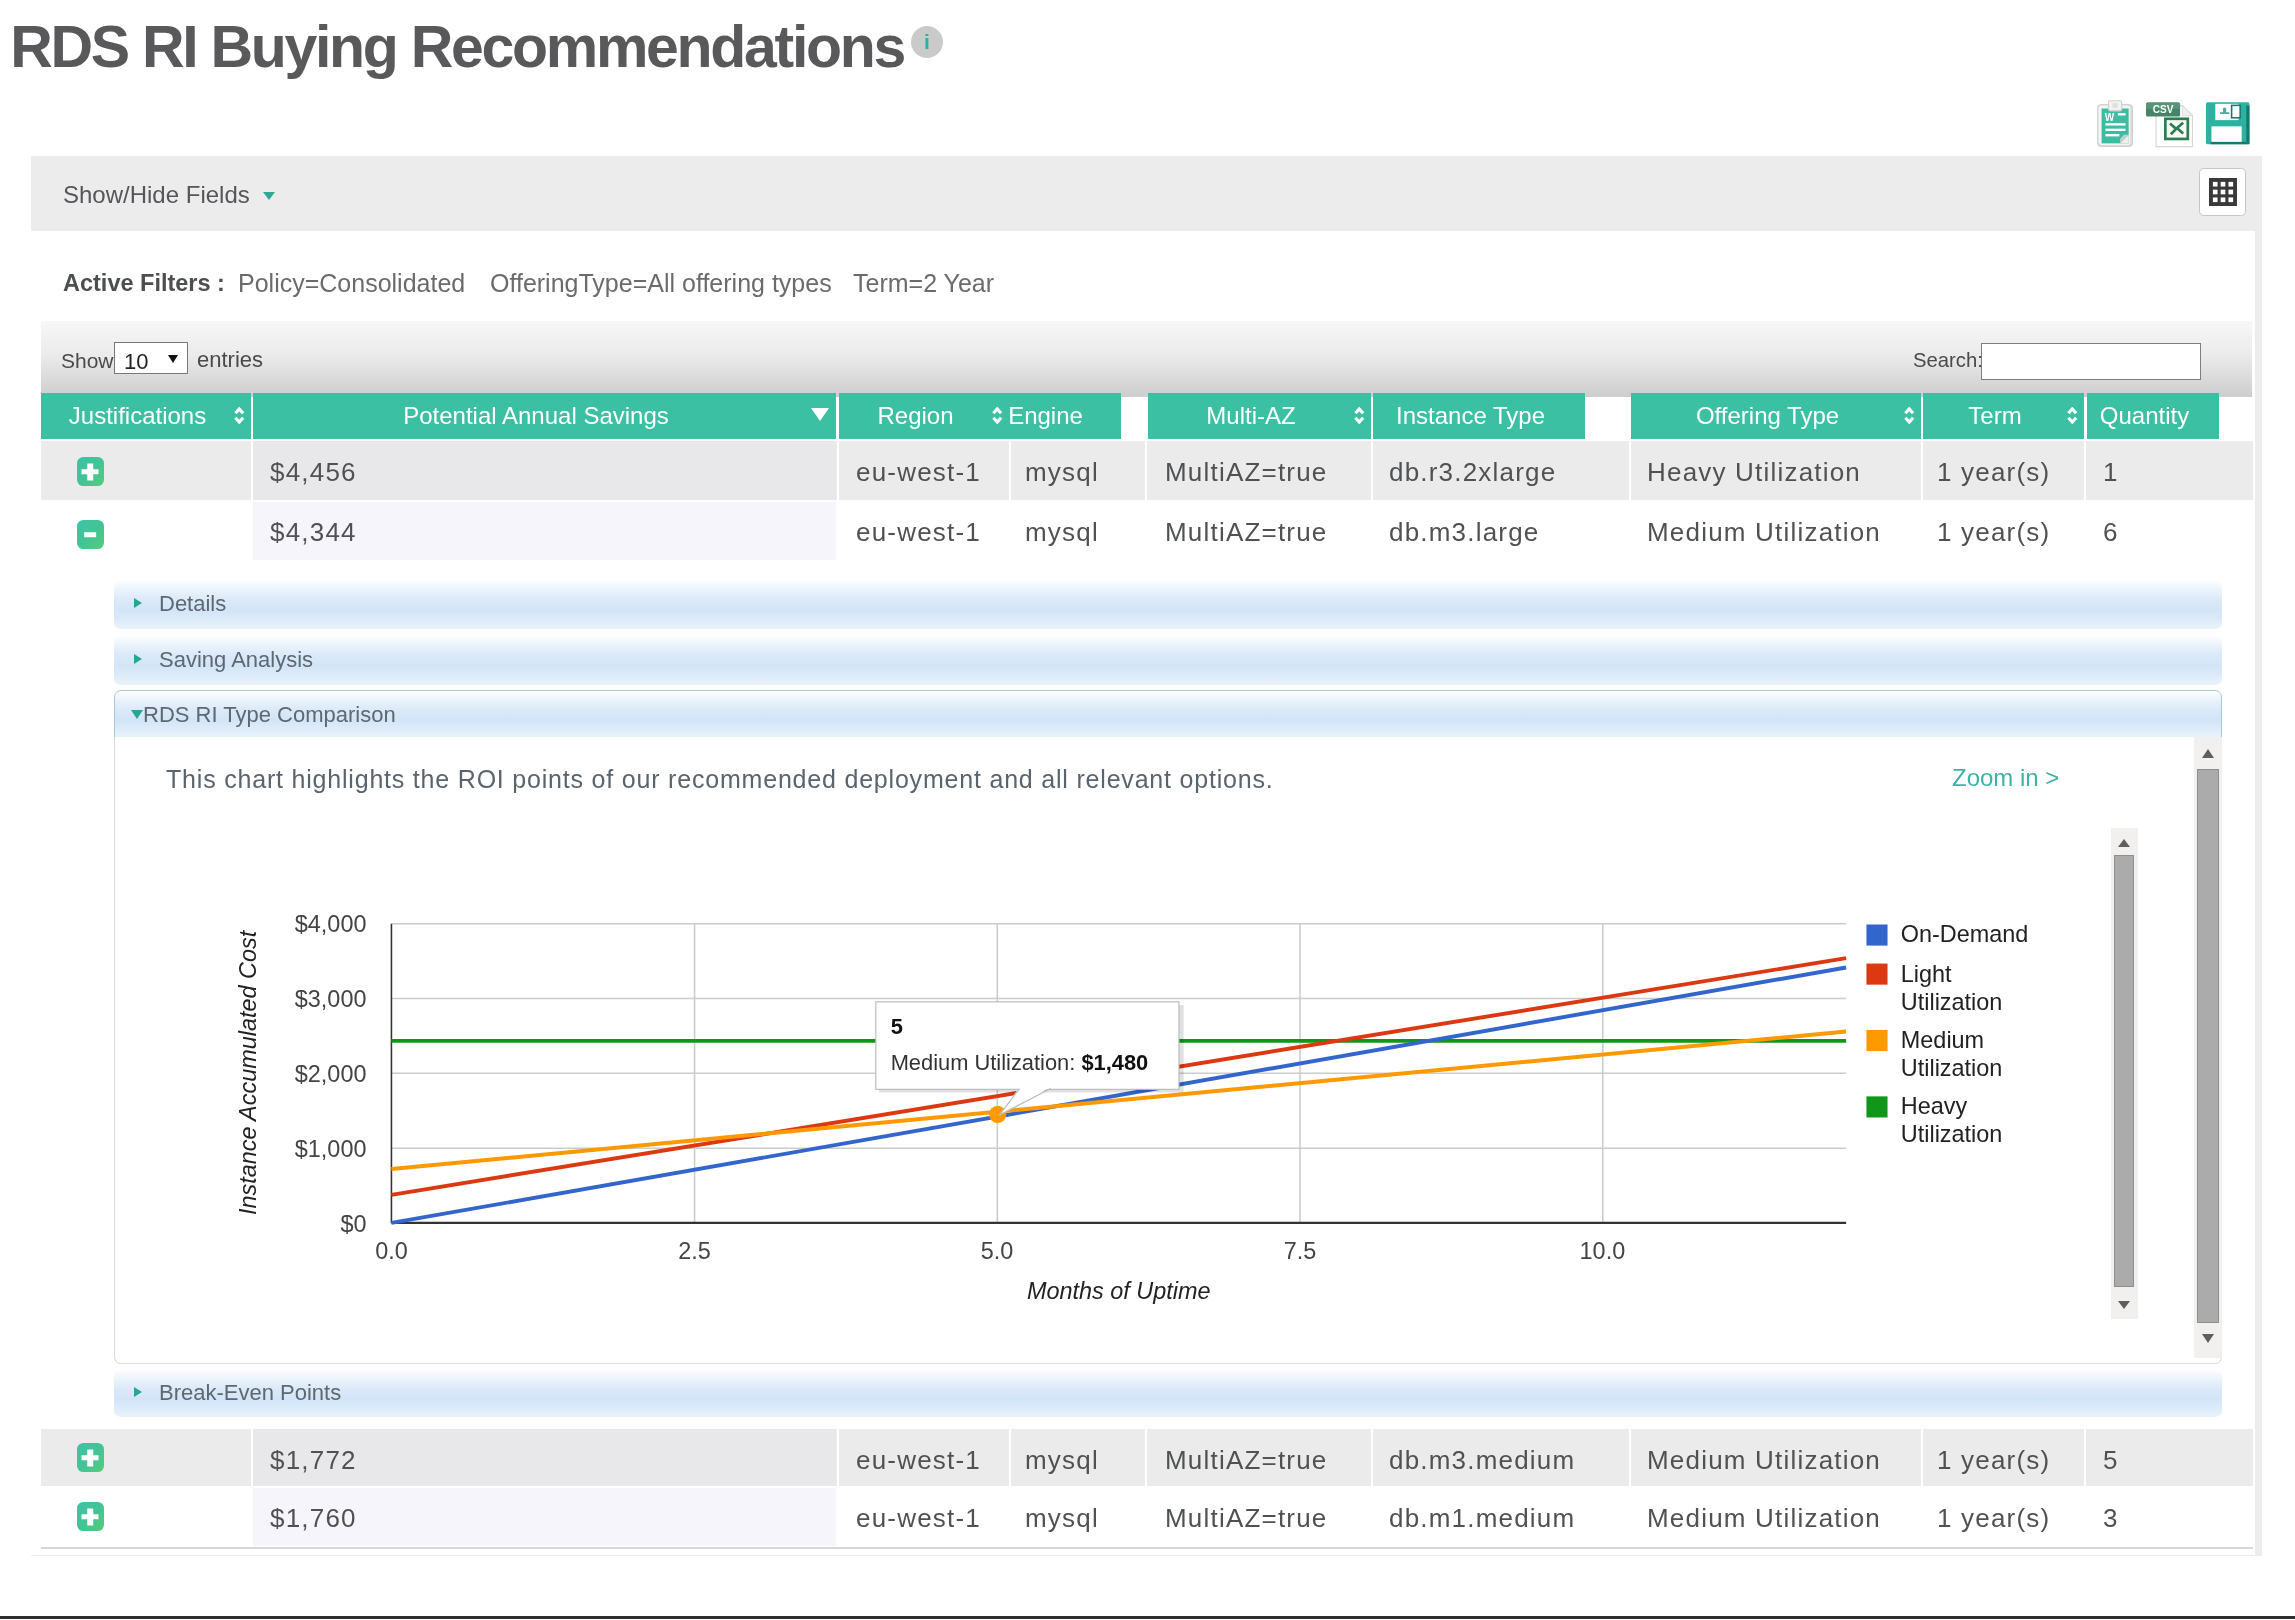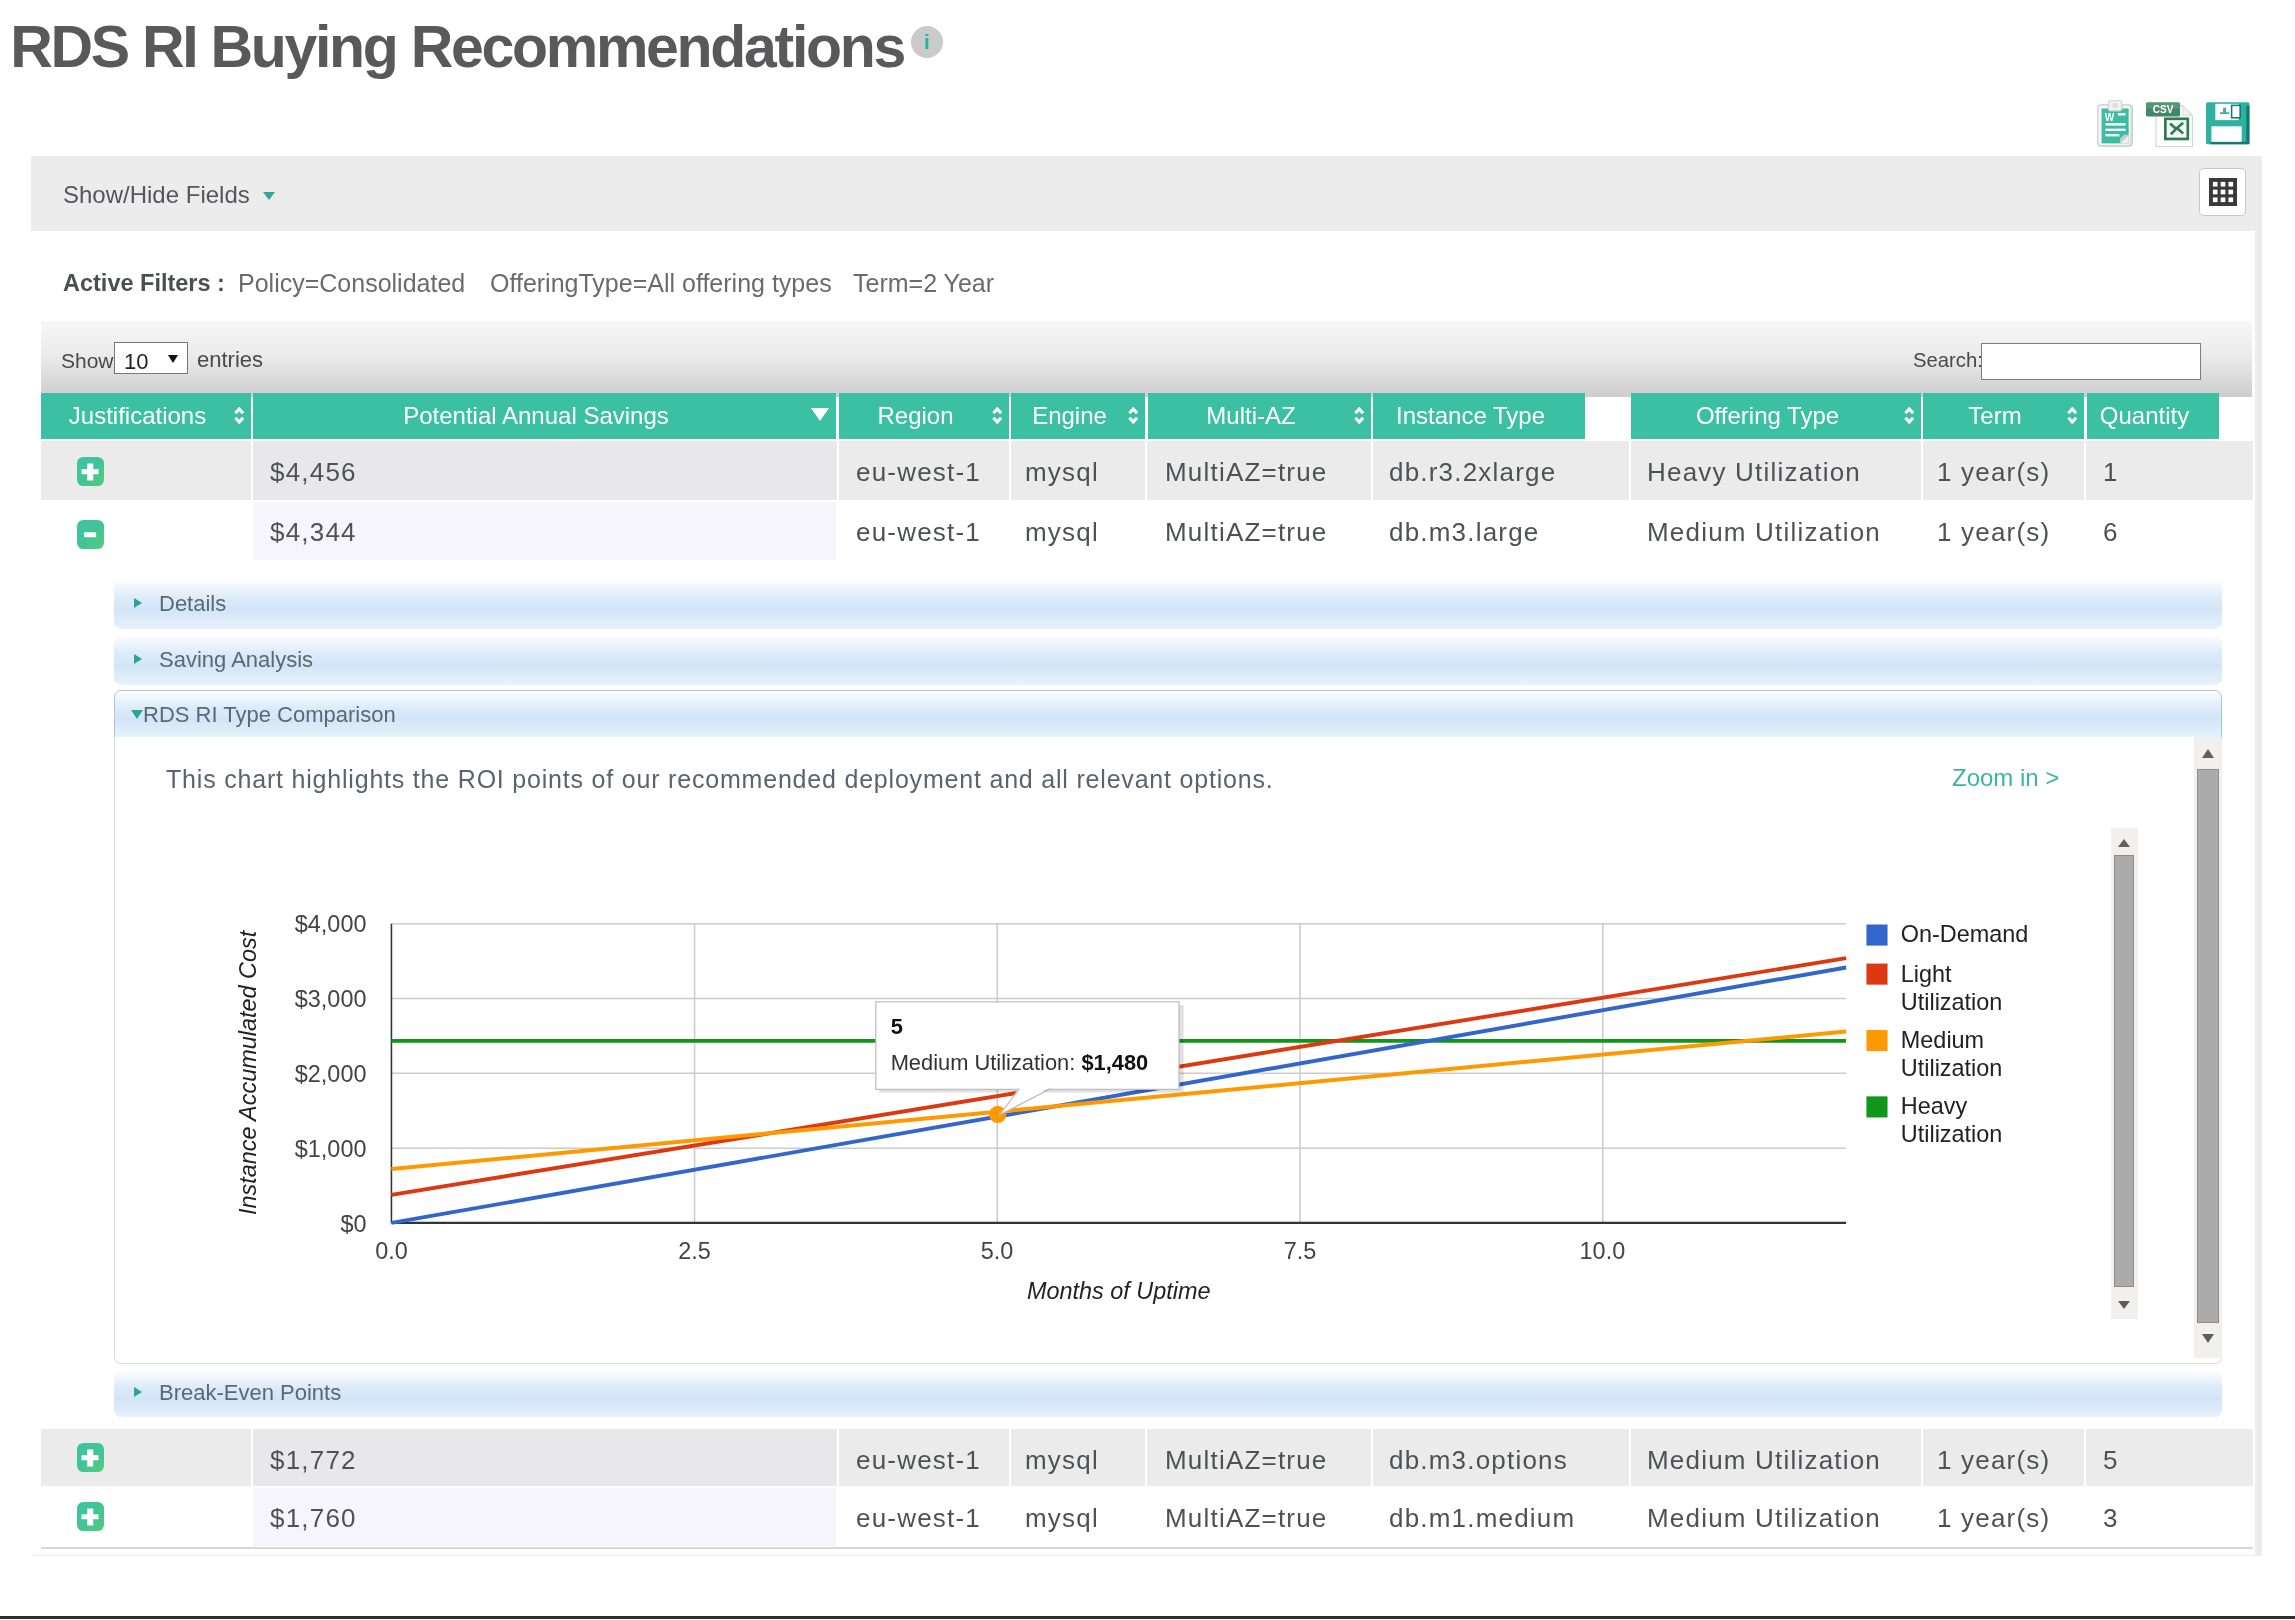--- a/index.html
+++ b/index.html
@@ -73,21 +73,21 @@
 <div class="a" style="left:114px;top:342px;width:74px;height:32px;background:#fff;border:1.6px solid #777"></div>
 <div class="a" style="left:124px;top:349px;font-size:22px;color:#222">10</div>
 <div class="a" style="left:168px;top:355px;width:0;height:0;border-top:8.6px solid #111;border-left:5.5px solid transparent;border-right:5.5px solid transparent"></div>
 <div class="a" style="left:197px;top:347px;font-size:22px;color:#4a4a4c">entries</div>
 <div class="a" style="left:1913px;top:349px;font-size:20.3px;color:#4a4a4c">Search:</div>
 <div class="a" style="left:1981px;top:343px;width:220px;height:37px;background:#fff;border:1.6px solid #7e7e7e"></div>
 
 <div class="th thl" style="left:41px;width:210px">Justifications</div>
 <div class="th thl" style="left:253px;width:583px">Potential Annual Savings</div>
 <div class="th thl" style="left:839px;width:170px">Region</div>
-<div class="th thl" style="left:1011px;width:134px">Engine</div>
+<div class="th thl" style="left:987px;width:134px">Engine</div>
 <div class="th thl" style="left:1148px;width:223px">Multi-AZ</div>
 <div class="th thl" style="left:1373px;width:212px">Instance Type</div>
 <div class="th thl" style="left:1631px;width:290px">Offering Type</div>
 <div class="th thl" style="left:1923px;width:161px">Term</div>
 <div class="th thl" style="left:2087px;width:132px">Quantity</div>
 <svg class="a sort" style="left:233px;top:407px" width="12.5" height="17" viewBox="0 0 16 22">
     <path d="M3 8 L8 2.5 L13 8 M3 14 L8 19.5 L13 14" stroke="#fff" stroke-width="4" fill="none"></path>
   </svg>
 <div class="a" style="left:811px;top:408px;width:0;height:0;border-top:13.3px solid #fff;border-left:9.4px solid transparent;border-right:9.4px solid transparent"></div>
 <svg class="a sort" style="left:991px;top:407px" width="12.5" height="17" viewBox="0 0 16 22">
@@ -246,21 +246,21 @@
 <div class="a" style="left:1921px;top:1429px;width:2.3px;height:57px;background:#fff"></div>
 <div class="a" style="left:2084px;top:1429px;width:2.3px;height:57px;background:#fff"></div>
 <div class="pbtn" style="top:1443px">
     <i style="width:17px;height:5.5px"></i>
     <i style="width:5.5px;height:17px"></i>
   </div>
 <div class="ct a" style="left:270px;top:1445px">$1,772</div>
 <div class="ct a" style="left:856px;top:1445px">eu-west-1</div>
 <div class="ct a" style="left:1025px;top:1445px">mysql</div>
 <div class="ct a" style="left:1165px;top:1445px">MultiAZ=true</div>
-<div class="ct a" style="left:1389px;top:1445px">db.m3.options</div>
+<div class="ct a" style="left:1389px;top:1445px">db.m3.medium</div>
 <div class="ct a" style="left:1647px;top:1445px">Medium Utilization</div>
 <div class="ct a" style="left:1937px;top:1445px">1 year(s)</div>
 <div class="ct a" style="left:2103px;top:1445px">5</div>
 
 <div class="a" style="left:253px;top:1488px;width:583px;height:58px;background:#f5f5fb"></div>
 <div class="pbtn" style="top:1502px">
     <i style="width:17px;height:5.5px"></i>
     <i style="width:5.5px;height:17px"></i>
   </div>
 <div class="ct a" style="left:270px;top:1503px">$1,760</div>

